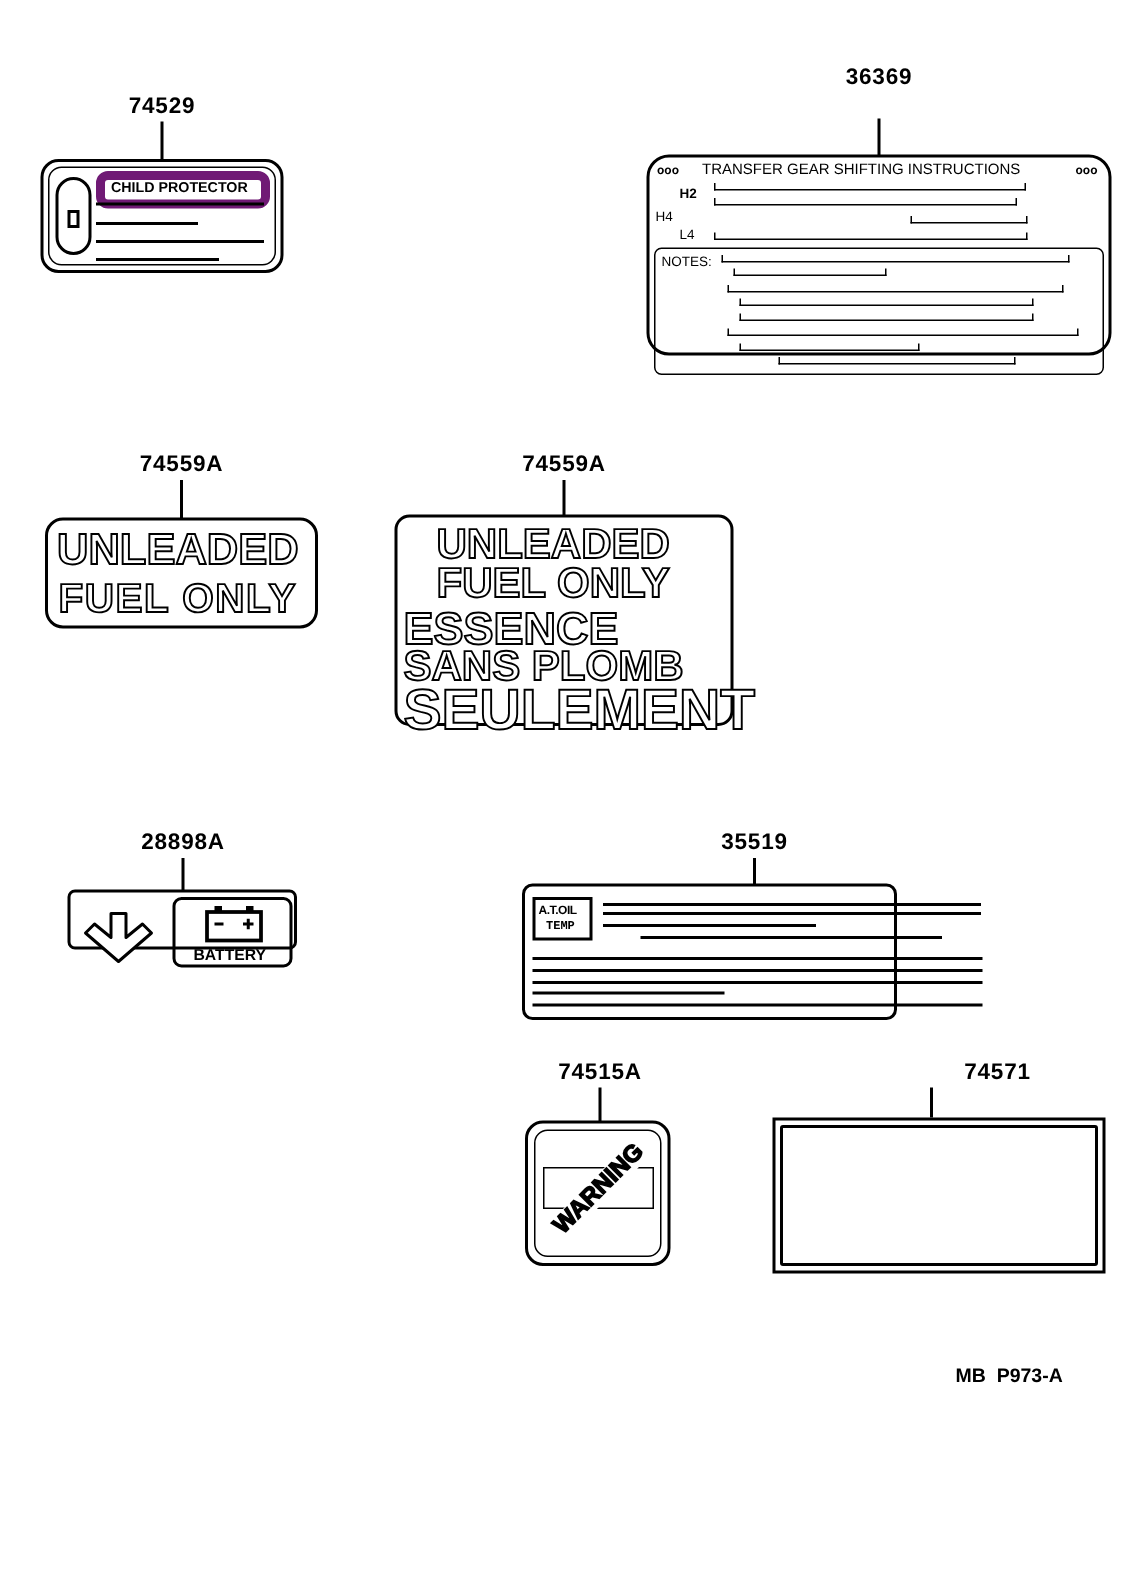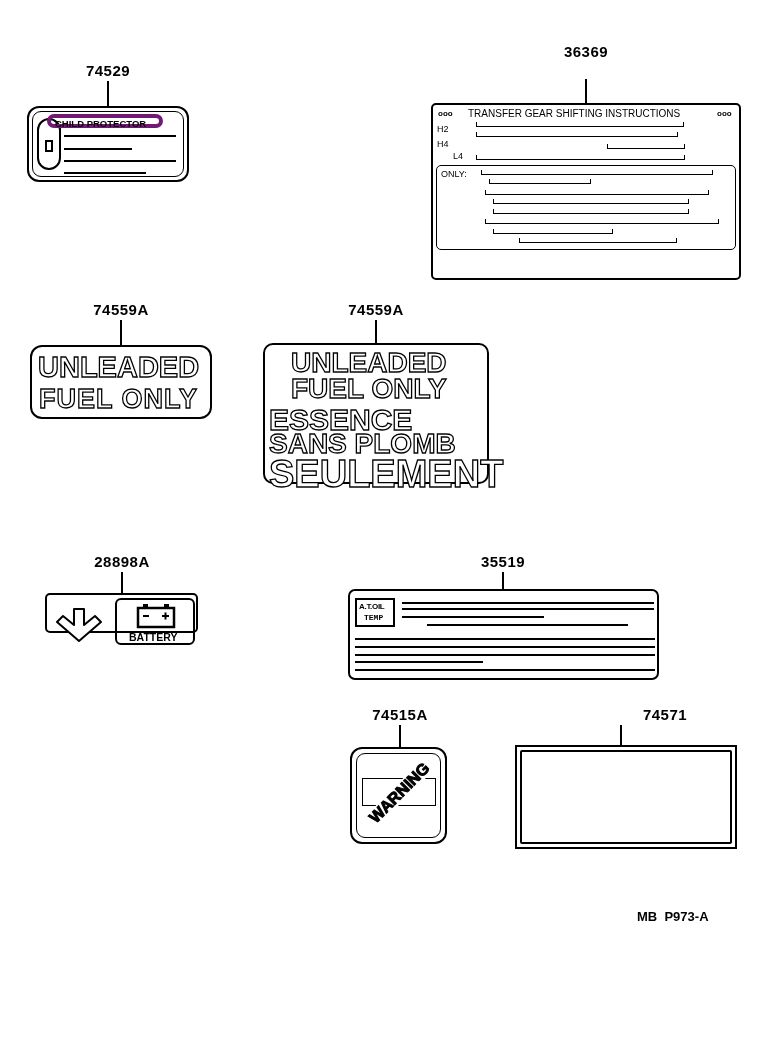--- a/index.html
+++ b/index.html
@@ -36,46 +36,46 @@
 <body>
 
 <div>
   <div class="part-no" style="left:108px; top:62px;">74529</div>
   <div class="leader" style="left:107px; top:81px; height:26px;"></div>
   <div class="lbl" style="left:27px; top:106px; width:162px; height:76px; border-radius:12px;">
     <div class="inner" style="left:3px; top:3px; width:152px; height:66px; border-radius:9px;"></div>
     <div class="inner" style="left:8px; top:10px; width:24px; height:52px; border-radius:12px; border-width:2px;">
       <div style="position:absolute; left:6px; top:20px; width:8px; height:12px; border:2px solid #000; box-sizing:border-box;"></div>
     </div>
-    <div style="position:absolute; left:18px; top:6px; width:116px; height:14px; border:4px solid #701a75; border-radius:8px; box-sizing:border-box;">
+    <div style="position:absolute; left:35px; top:6px; width:116px; height:25px; border:6px solid #701a75; border-radius:8px; box-sizing:border-box;">
       <span class="small-caps-text" style="left:4px; top:1px; font-size:9.5px;">CHILD PROTECTOR</span>
     </div>
     <div class="hline" style="left:35px; top:27px; width:112px;"></div>
     <div class="hline" style="left:35px; top:40px; width:68px;"></div>
     <div class="hline" style="left:35px; top:52px; width:112px;"></div>
     <div class="hline" style="left:35px; top:64px; width:82px;"></div>
   </div>
 </div>
 
 <div>
   <div class="part-no" style="left:586px; top:43px;">36369</div>
   <div class="leader" style="left:585px; top:79px; height:25px;"></div>
-  <div class="lbl" style="left:431px; top:103px; width:310px; height:177px; border-radius:5px;">
+  <div class="lbl" style="left:431px; top:103px; width:310px; height:134px; border-radius:15px;">
     <span class="small-caps-text" style="left:5px; top:5px; font-size:8px;">ooo</span>
     <span class="small-caps-text" style="left:35px; top:4px; font-size:10px; font-weight:normal;">TRANSFER GEAR SHIFTING INSTRUCTIONS</span>
     <span class="small-caps-text" style="left:284px; top:5px; font-size:8px;">ooo</span>
-    <span class="small-caps-text" style="left:4px; top:20px; font-size:9px; font-weight:normal;">H2</span>
+    <span class="small-caps-text" style="left:20px; top:20px; font-size:9px; font-weight:bold;">H2</span>
     <span class="small-caps-text" style="left:4px; top:35px; font-size:9px; font-weight:normal;">H4</span>
     <span class="small-caps-text" style="left:20px; top:47px; font-size:9px; font-weight:normal;">L4</span>
     <div class="bracket" style="left:43px; top:17px; width:208px;"></div>
     <div class="bracket" style="left:43px; top:27px; width:202px;"></div>
     <div class="bracket" style="left:174px; top:39px; width:78px;"></div>
     <div class="bracket" style="left:43px; top:50px; width:209px;"></div>
     <div class="inner" style="left:3px; top:60px; width:300px; height:85px; border-radius:5px;">
-      <span class="small-caps-text" style="left:4px; top:4px; font-size:9px; font-weight:normal;">ONLY:</span>
+      <span class="small-caps-text" style="left:4px; top:4px; font-size:9px; font-weight:normal;">NOTES:</span>
       <div class="bracket" style="left:44px; top:4px; width:232px;"></div>
       <div class="bracket" style="left:52px; top:13px; width:102px;"></div>
       <div class="bracket" style="left:48px; top:24px; width:224px;"></div>
       <div class="bracket" style="left:56px; top:33px; width:196px;"></div>
       <div class="bracket" style="left:56px; top:43px; width:196px;"></div>
       <div class="bracket" style="left:48px; top:53px; width:234px;"></div>
       <div class="bracket" style="left:56px; top:63px; width:120px;"></div>
       <div class="bracket" style="left:82px; top:72px; width:158px;"></div>
     </div>
   </div>
@@ -119,21 +119,21 @@
         <rect x="28.5" y="9.5" width="2" height="7" fill="#000"></rect>
       </svg>
       <span class="small-caps-text" style="left:12px; top:32px; font-size:10.5px;">BATTERY</span>
     </div>
   </div>
 </div>
 
 <div>
   <div class="part-no" style="left:503px; top:553px;">35519</div>
   <div class="leader" style="left:502px; top:572px; height:19px;"></div>
-  <div class="lbl" style="left:348px; top:589px; width:311px; height:91px; border-radius:7px;">
+  <div class="lbl" style="left:348px; top:589px; width:250px; height:91px; border-radius:7px;">
     <div class="inner" style="left:5px; top:7px; width:40px; height:29px; border-width:2px;">
       <span class="small-caps-text" style="left:2px; top:3px; font-size:8px; letter-spacing:-0.3px;">A.T.OIL</span>
       <span class="small-caps-text" style="left:7px; top:14px; font-size:8px;font-family:Liberation Mono, monospace;">TEMP</span>
     </div>
     <div class="hline" style="left:52px; top:11px; width:252px;"></div>
     <div class="hline" style="left:52px; top:17px; width:252px;"></div>
     <div class="hline" style="left:52px; top:25px; width:142px;"></div>
     <div class="hline" style="left:77px; top:33px; width:201px;"></div>
     <div class="hline" style="left:5px; top:47px; width:300px;"></div>
     <div class="hline" style="left:5px; top:55px; width:300px;"></div>

